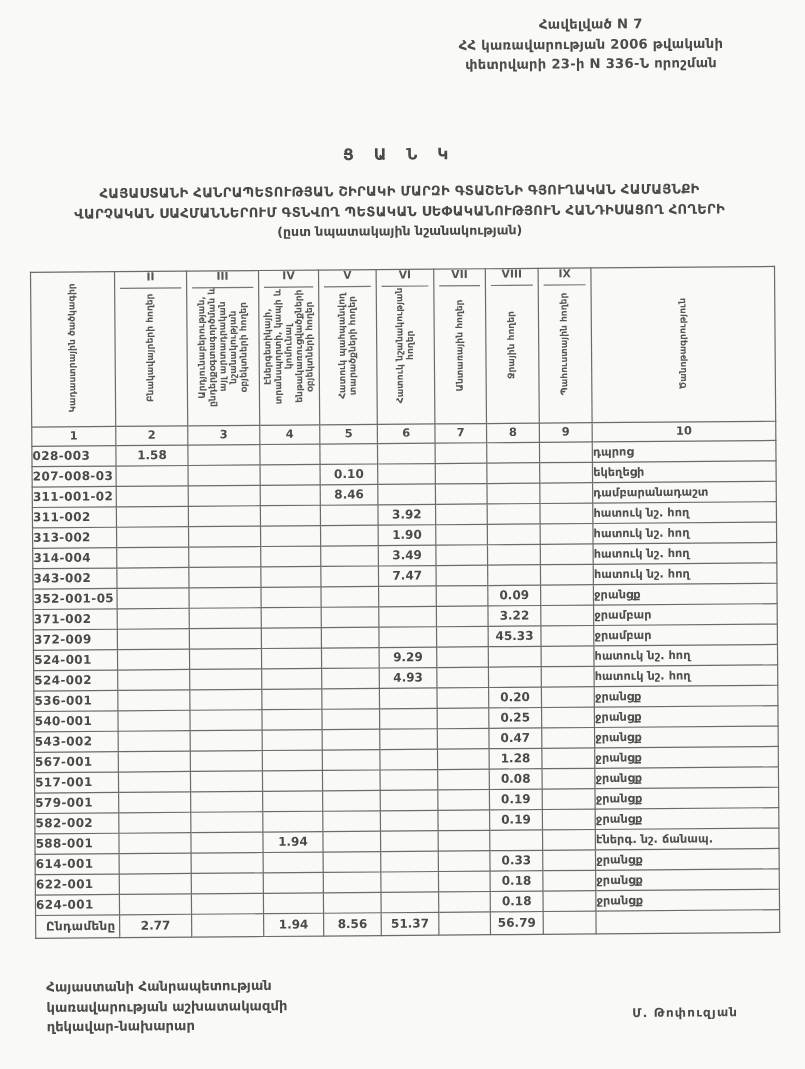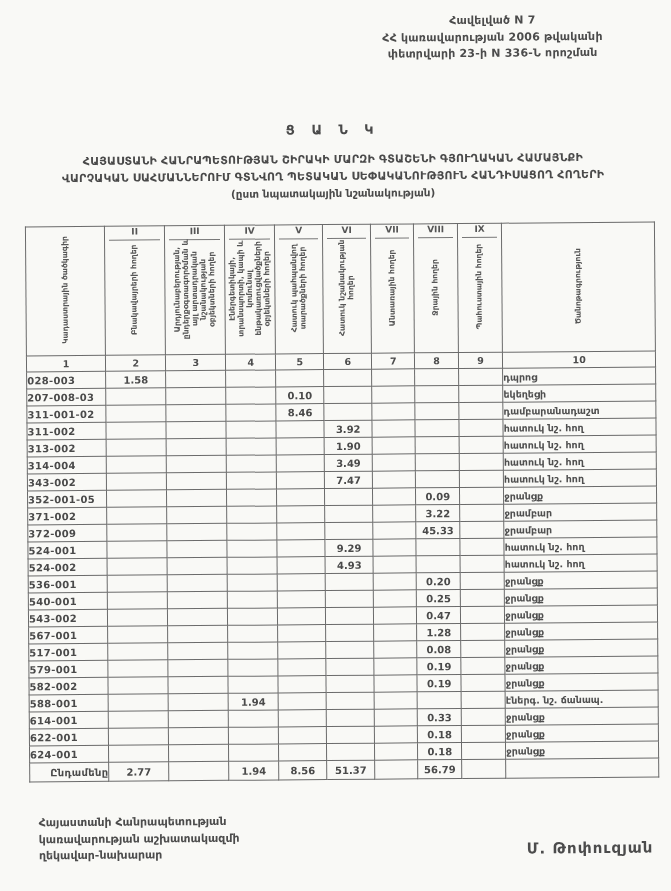--- a/index.html
+++ b/index.html
@@ -47,29 +47,29 @@
     padding-top:2px;
   }
   .vlabel.tall{max-height:118px;}
   tr.numrow td{height:15px;text-align:center;font-size:9.5px;font-weight:bold;color:#4c4c4c;}
   tbody.datarows td{height:16px;}
   td.code{text-align:left;padding-left:3px;font-weight:bold;letter-spacing:.3px;color:#4a4a4a;}
   td.val{text-align:center;font-weight:bold;color:#4a4a4a;}
   td.note{text-align:left;padding-left:4px;font-size:9.5px;font-weight:bold;color:#4f4f4f;
     background:linear-gradient(to top, transparent 2px, transparent 2px);}
   tr.totalrow td{height:18px;font-weight:bold;}
-  tr.totalrow td.code{padding-left:20px;}
+  tr.totalrow td.code{padding-left:8px;}
   
   .footerleft{
     position:absolute;left:36px;top:813px;
     font-size:11px;font-weight:bold;line-height:1.5;color:#4c4c4c;
   }
   .signature{
     position:absolute;left:524px;top:841px;
-    font-size:15px;font-weight:bold;color:#4c4c4c;letter-spacing:1px;
+    font-size:10px;font-weight:bold;color:#4c4c4c;letter-spacing:1px;
   }
 </style>
 </head>
 <body>
 
 <div class="sheet">
 
   <div class="annex">
     <div>Հավելված N 7</div>
     <div>ՀՀ կառավարության 2006 թվականի</div>

